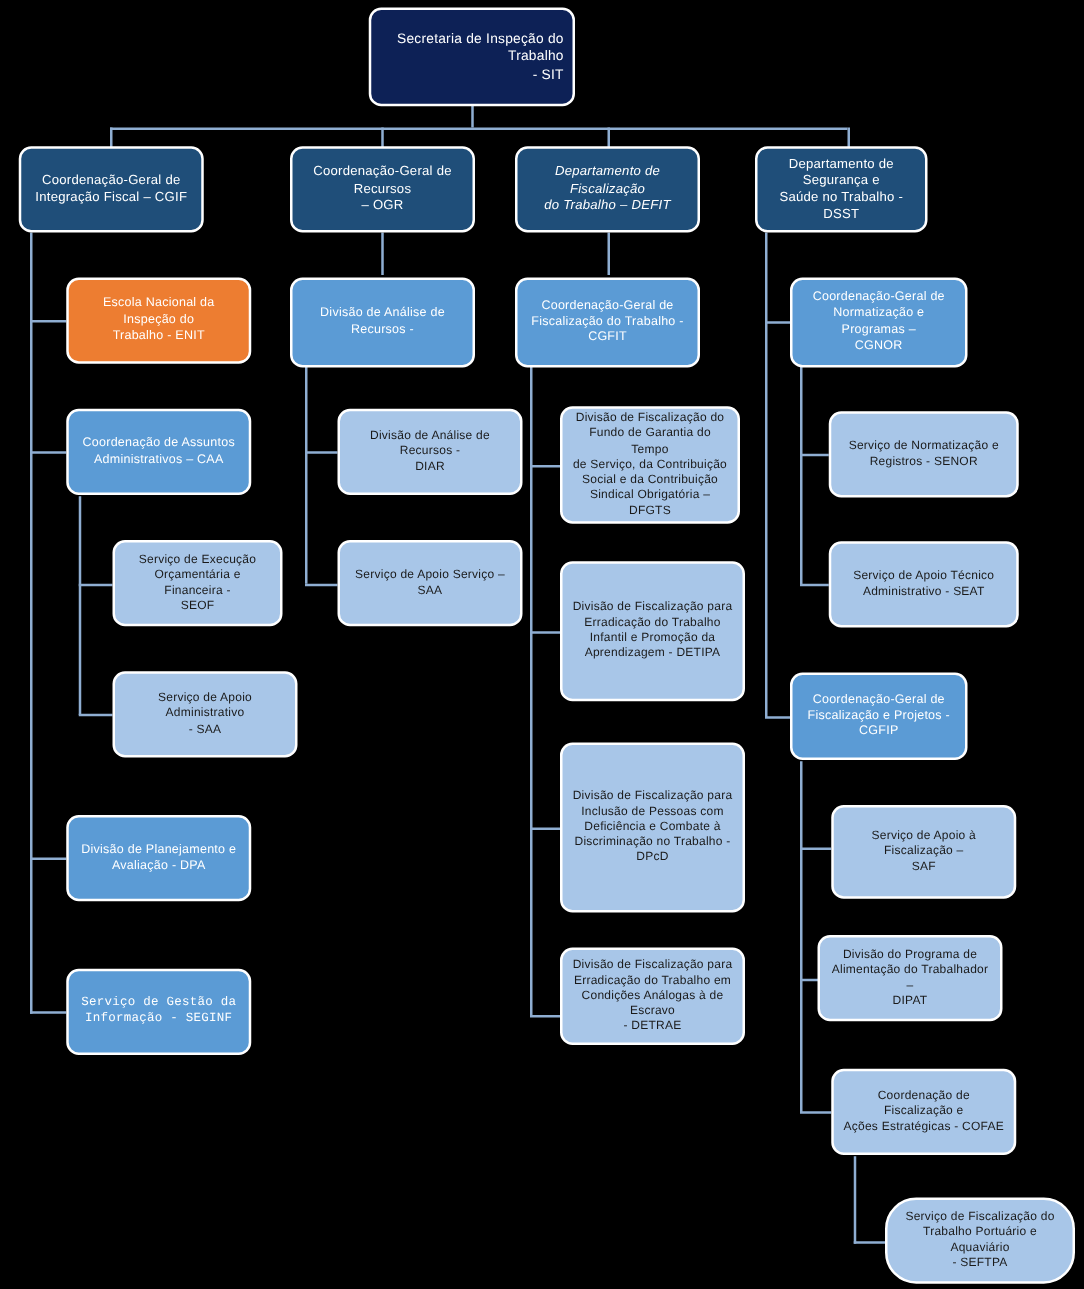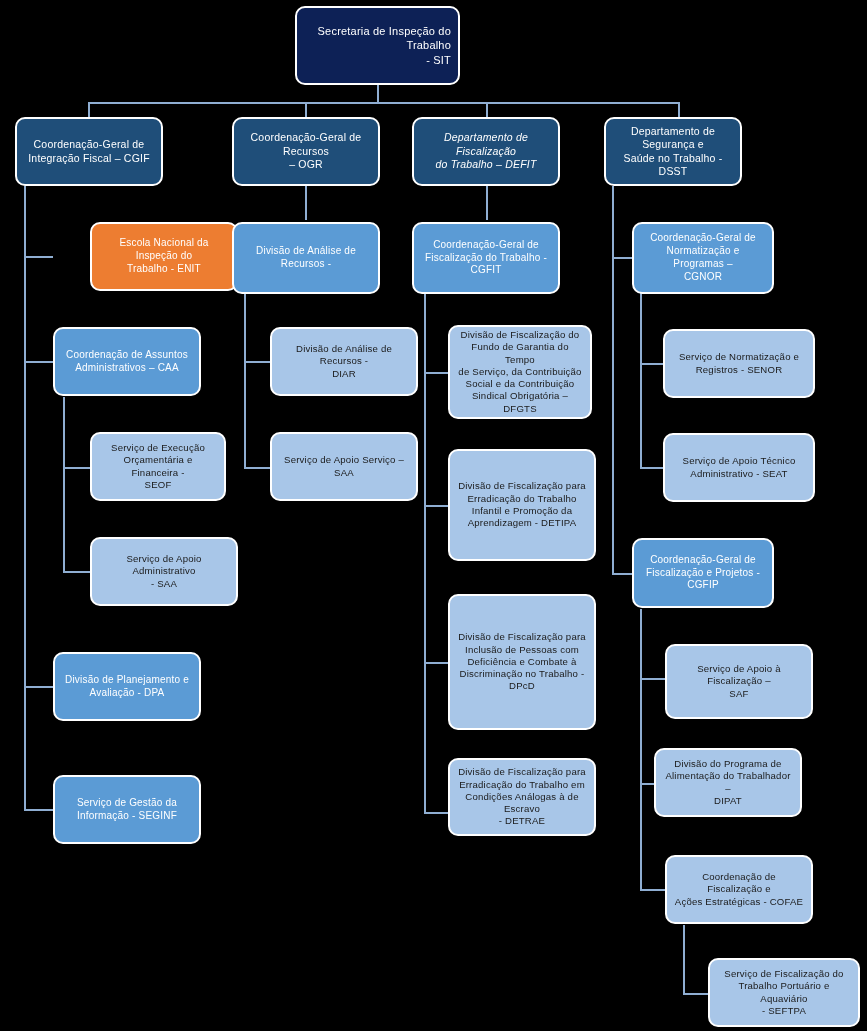--- a/index.html
+++ b/index.html
@@ -46,21 +46,20 @@
   }
   .lvl-coord {
     background: #5b9bd5;
     color: #ffffff;
     font-size: 10px;
   }
   .lvl-enit {
     background: #ed7d31;
     color: #ffffff;
     font-size: 10px;
-    margin-left: 37px;
   }
   .lvl-serv {
     background: #a8c6e8;
     color: #1a1a1a;
     font-size: 9.6px;
   }
 
   
   .ln {
     position: absolute;
@@ -147,21 +146,21 @@
     </div>
   <div class="node lvl-serv" style="left:90px; top:432px; width:136px; height:69px;">
       <span>Serviço de Execução<br>Orçamentária  e Financeira  -<br>SEOF</span>
     </div>
   <div class="node lvl-serv" style="left:90px; top:537px; width:148px; height:69px;">
       <span>Serviço  de Apoio Administrativo<br>- SAA</span>
     </div>
   <div class="node lvl-coord" style="left:53px; top:652px; width:148px; height:69px;">
       <span>Divisão de Planejamento  e<br>Avaliação - DPA</span>
     </div>
-  <div class="node lvl-coord" style="left:53px; top:775px; width:148px; height:69px;">
+  <div class="node lvl-coord" style="left:53px; top:775px; width:148px; height:69px;font-family:Liberation Mono, monospace;">
       <span>Serviço de Gestão da<br>Informação  - SEGINF</span>
     </div>
 
   <div class="node lvl-coord" style="left:232px; top:222px; width:148px; height:72px;">
       <span>Divisão de Análise de Recursos -</span>
     </div>
   <div class="node lvl-serv" style="left:270px; top:327px; width:148px; height:69px;">
       <span>Divisão de Análise de Recursos -<br>DIAR</span>
     </div>
   <div class="node lvl-serv" style="left:270px; top:432px; width:148px; height:69px;">
@@ -198,17 +197,17 @@
     </div>
   <div class="node lvl-serv" style="left:665px; top:644px; width:148px; height:75px;">
       <span>Serviço de Apoio à Fiscalização –<br>SAF</span>
     </div>
   <div class="node lvl-serv" style="left:654px; top:748px; width:148px; height:69px;">
       <span>Divisão do Programa  de<br>Alimentação  do Trabalhador  –<br>DIPAT</span>
     </div>
   <div class="node lvl-serv" style="left:665px; top:855px; width:148px; height:69px;">
       <span>Coordenação  de Fiscalização e<br>Ações Estratégicas - COFAE</span>
     </div>
-  <div class="node lvl-serv" style="left:708px; top:958px; width:152px; height:69px;">
+  <div class="node lvl-serv" style="left:708px; top:958px; width:152px; height:69px;border-radius:25px;">
       <span>Serviço de Fiscalização  do<br>Trabalho  Portuário  e Aquaviário<br>- SEFTPA</span>
     </div>
 
 </div>
 
 </body></html>

